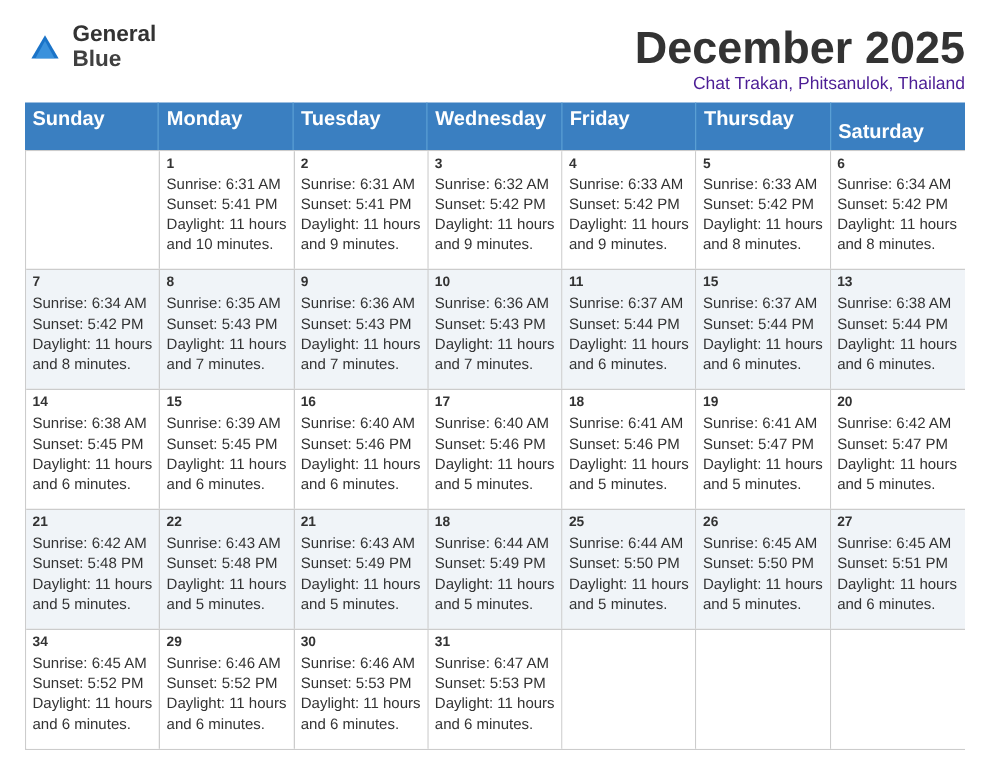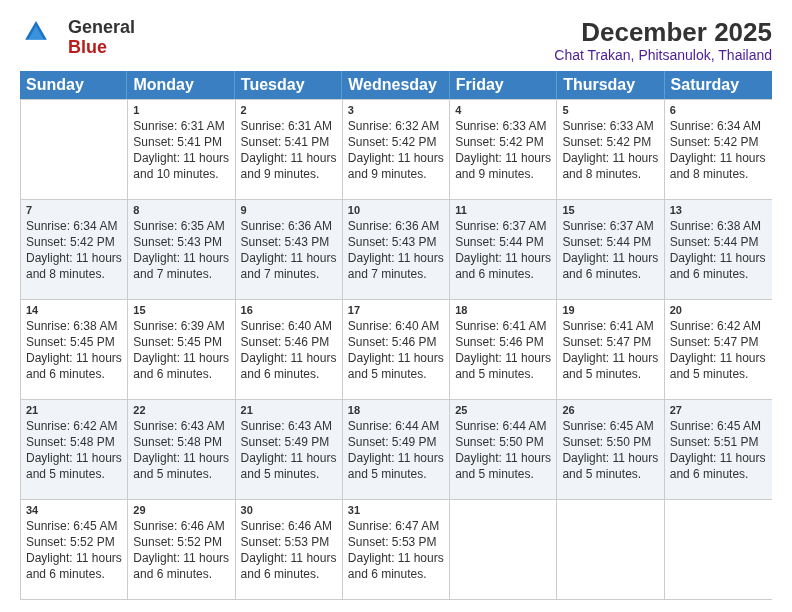--- a/index.html
+++ b/index.html
@@ -18,40 +18,40 @@
       flex-direction: column;
     }
     .header {
       display: flex;
       justify-content: space-between;
       align-items: flex-start;
       margin-bottom: 8px;
     }
     .logo {
       display: flex;
-      align-items: flex-start;
-      gap: 18px;
+      align-items: flex-end;
+      gap: 8px;
     }
     .logo-text {
       font-size: 18px;
       font-weight: bold;
       line-height: 1.1;
     }
     .logo-general { color: #333; }
-    .logo-blue { color: #b91c1c; }
+    .logo-blue { color: #404040; }
     .logo-icon {
       width: 28px;
       height: 28px;
       margin-left: 2px;
     }
     .title-block {
       text-align: right;
     }
     .month-title {
-      font-size: 26px;
+      font-size: 36px;
       font-weight: bold;
       color: #333;
       line-height: 1.1;
     }
     .location {
       font-size: 14px;
       color: #4c1d95;
     }
     .calendar {
       flex: 1;
@@ -64,21 +64,21 @@
       background: #3a7fc1;
     }
     .cal-header-cell {
       color: #fff;
       font-size: 16px;
       font-weight: bold;
       padding: 5px 6px;
       text-align: left;
       border-right: 1px solid #5a9fd4;
     }
-    .cal-header-cell:last-child { border-right: none; }
+    .cal-header-cell:last-child { border-right: none; margin-top: 10px; }
     .cal-body {
       flex: 1;
       display: grid;
       grid-template-rows: repeat(5, 1fr);
       border-left: 1px solid #ccc;
       border-bottom: 1px solid #ccc;
     }
     .cal-row {
       display: grid;
       grid-template-columns: repeat(7, 1fr);

